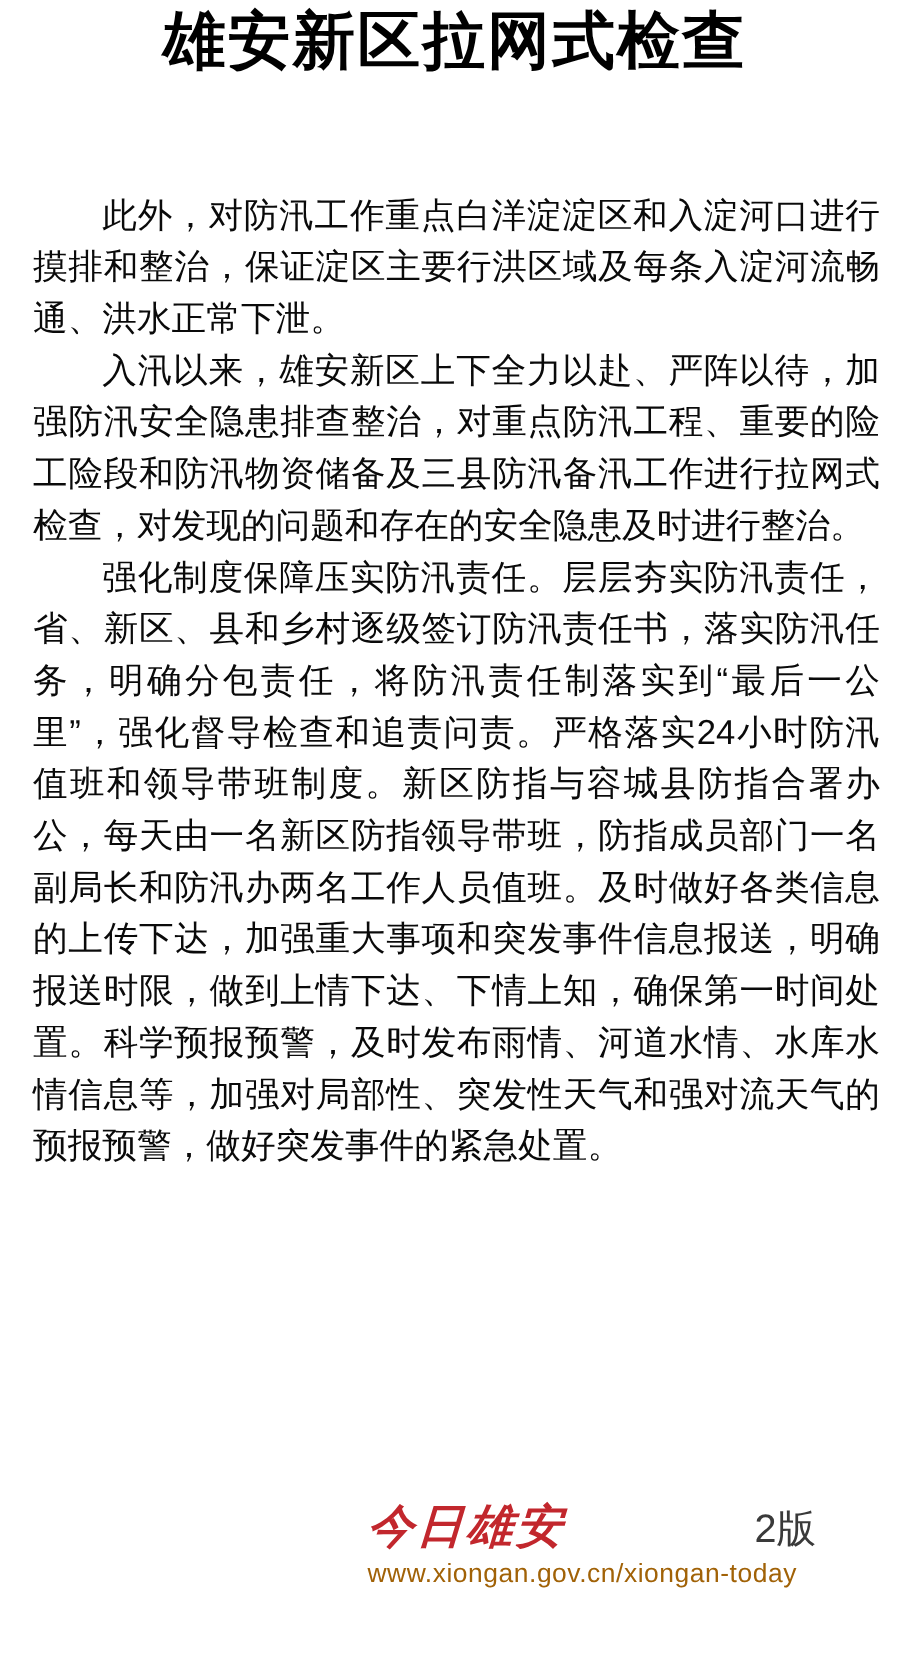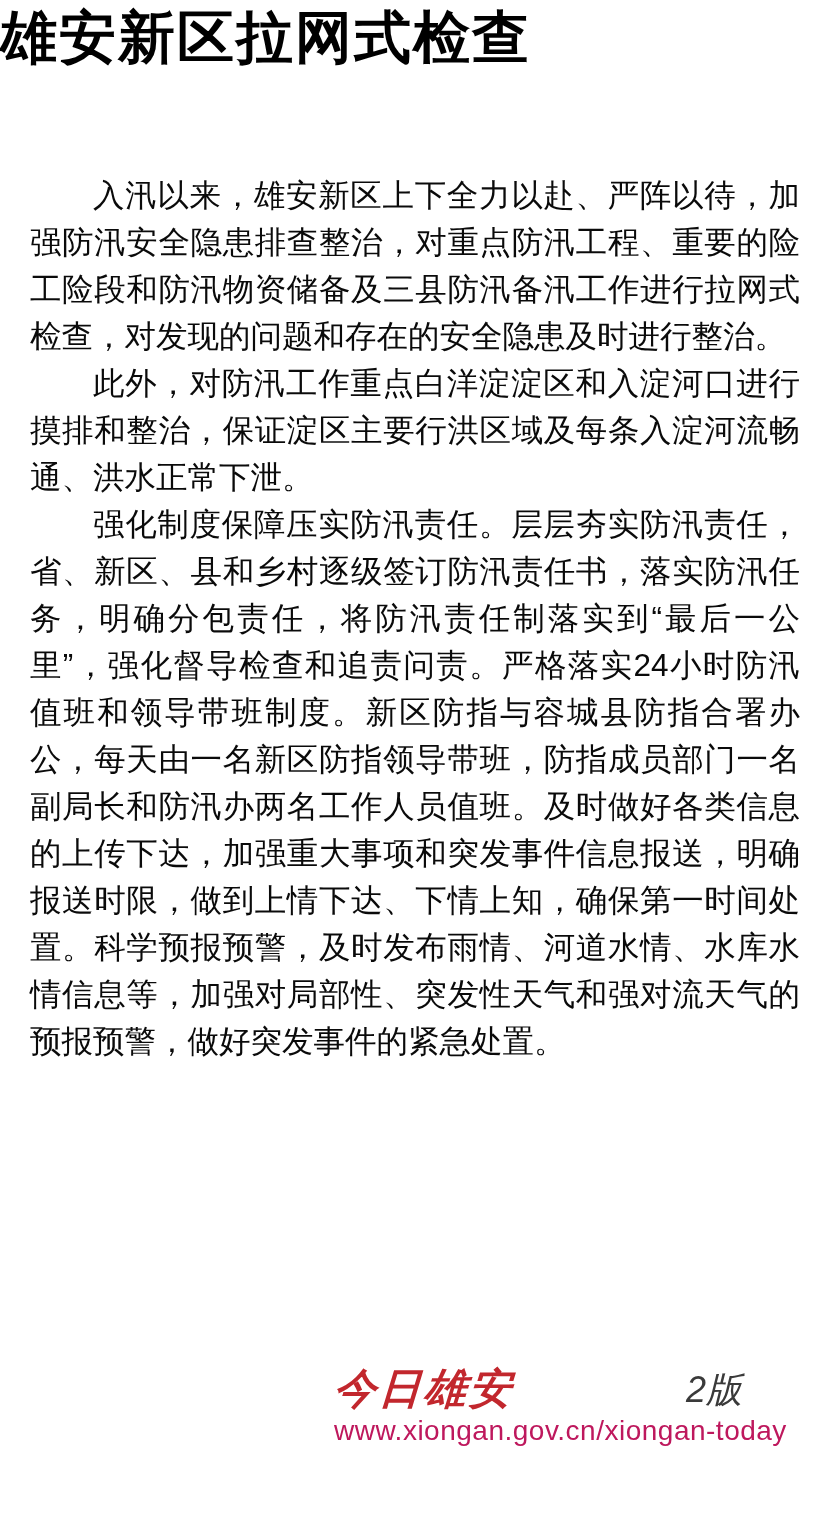--- a/index.html
+++ b/index.html
@@ -7,21 +7,21 @@
     width: 827px; height: 1516px;
     background: #ffffff;
     position: relative;
     overflow: hidden;
     font-family: "Liberation Sans", sans-serif;
     color: #000000;
   }
   .headline {
     position: absolute;
     top: 0; left: 0; width: 827px;
-    text-align: left;
+    text-align: center;
     font-family: "Liberation Serif", serif;
     font-weight: 700;
     font-size: 57px;
     line-height: 76px;
     letter-spacing: 2px;
     color: #000000;
   }
   .article {
     position: absolute;
     top: 172px; left: 30px; width: 770px;
@@ -50,43 +50,42 @@
     line-height: 46px;
     letter-spacing: 3px;
     color: #c2272d;
     transform: skewX(-3deg);
     display: inline-block;
   }
   .pagenum {
     font-size: 36px;
     line-height: 44px;
     color: #3a3a3a;
-    font-style: italic;
   }
   .url {
-    font-size: 28px;
+    font-size: 24px;
     line-height: 32px;
     margin-top: 3px;
     letter-spacing: 0.5px;
-    color: #be185d;
+    color: #a16207;
     white-space: nowrap;
   }
 </style>
 </head>
 <body>
 
 <main>
 
   <header class="headline">
     <div>雄安新区拉网式检查</div>
   </header>
 
   <article class="article">
+    <p>此外，对防汛工作重点白洋淀淀区和入淀河口进行摸排和整治，保证淀区主要行洪区域及每条入淀河流畅通、洪水正常下泄。</p>
     <p>入汛以来，雄安新区上下全力以赴、严阵以待，加强防汛安全隐患排查整治，对重点防汛工程、重要的险工险段和防汛物资储备及三县防汛备汛工作进行拉网式检查，对发现的问题和存在的安全隐患及时进行整治。</p>
-    <p>此外，对防汛工作重点白洋淀淀区和入淀河口进行摸排和整治，保证淀区主要行洪区域及每条入淀河流畅通、洪水正常下泄。</p>
     <p>强化制度保障压实防汛责任。层层夯实防汛责任，省、新区、县和乡村逐级签订防汛责任书，落实防汛任务，明确分包责任，将防汛责任制落实到“最后一公里”，强化督导检查和追责问责。严格落实24小时防汛值班和领导带班制度。新区防指与容城县防指合署办公，每天由一名新区防指领导带班，防指成员部门一名副局长和防汛办两名工作人员值班。及时做好各类信息的上传下达，加强重大事项和突发事件信息报送，明确报送时限，做到上情下达、下情上知，确保第一时间处置。科学预报预警，及时发布雨情、河道水情、水库水情信息等，加强对局部性、突发性天气和强对流天气的预报预警，做好突发事件的紧急处置。</p>
   </article>
 
   <footer class="footer">
     <div class="footer-row">
       <span class="logo">今日雄安</span>
       <span class="pagenum">2版</span>
     </div>
     <div class="url">www.xiongan.gov.cn/xiongan-today</div>
   </footer>

